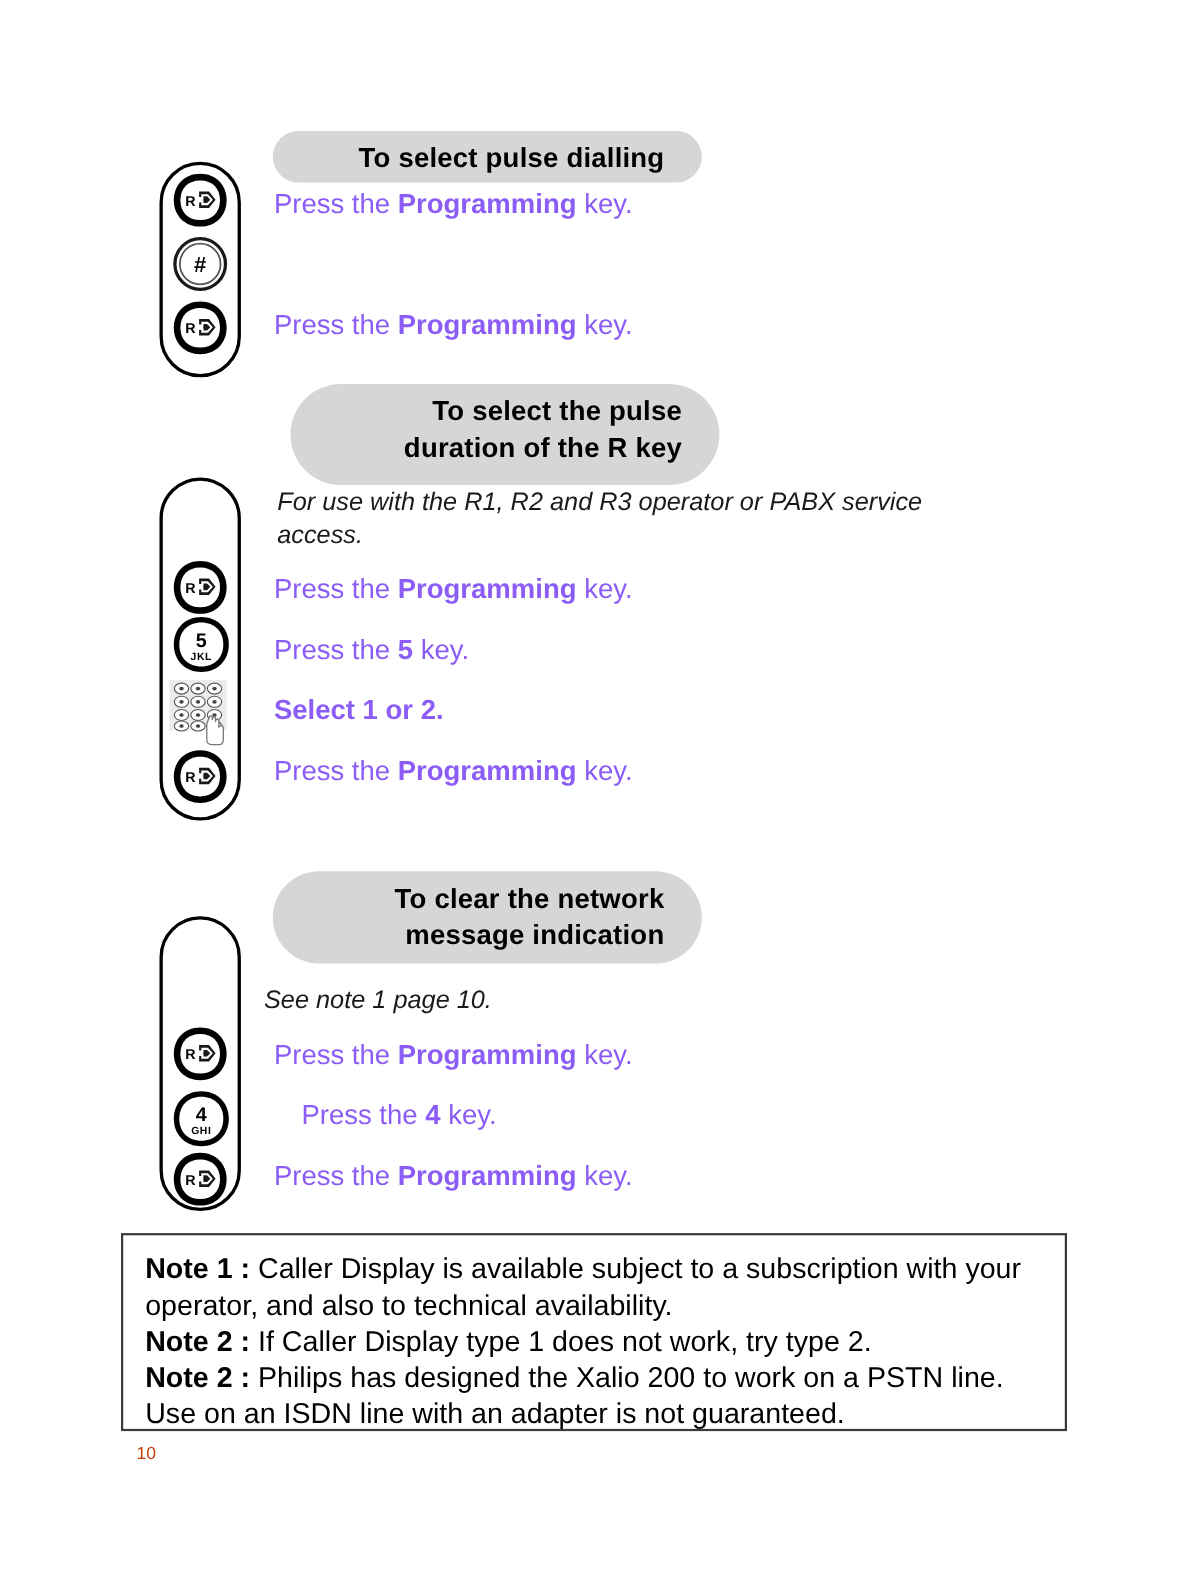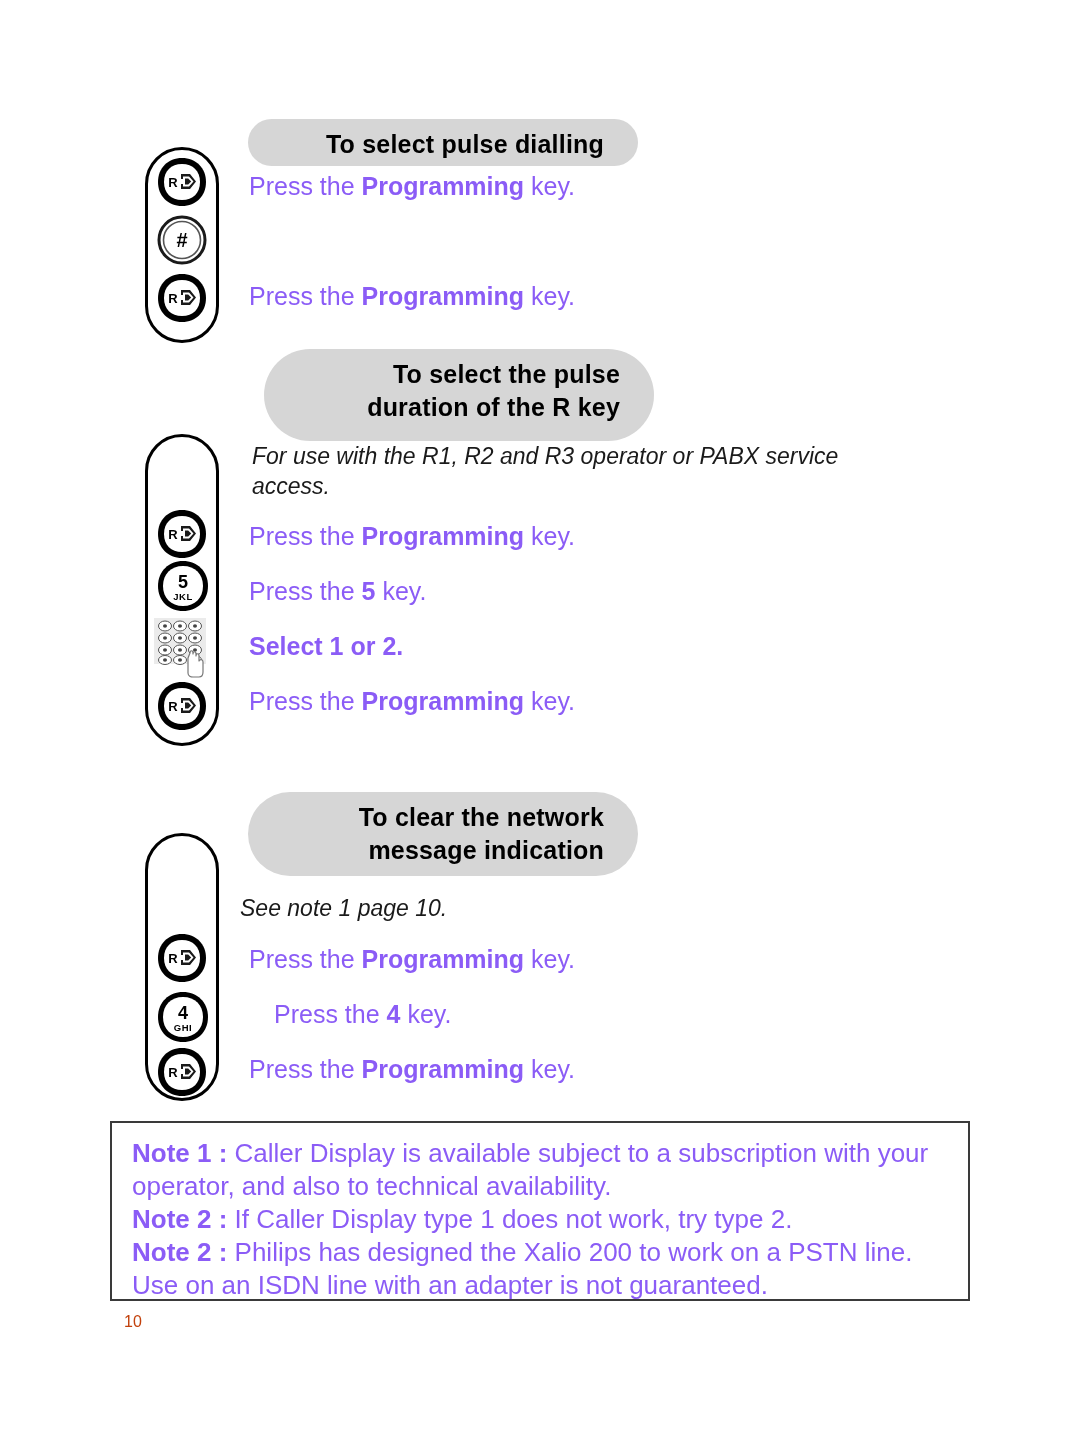--- a/index.html
+++ b/index.html
@@ -93,21 +93,21 @@
   .notes-box {
     position: absolute;
     border: 2px solid #3a3a3a;
     background: #fff;
     box-sizing: border-box;
     padding: 14px 20px 16px 20px;
   }
   .note-line {
     font-size: 26px;
     line-height: 33px;
-    color: #8b5cf6;
+    color: #000000;
   }
   .note-line b { font-weight: bold; }
 
   
   .folio {
     position: absolute;
     font-size: 16px;
     line-height: 20px;
     color: #c2410c;
   }

